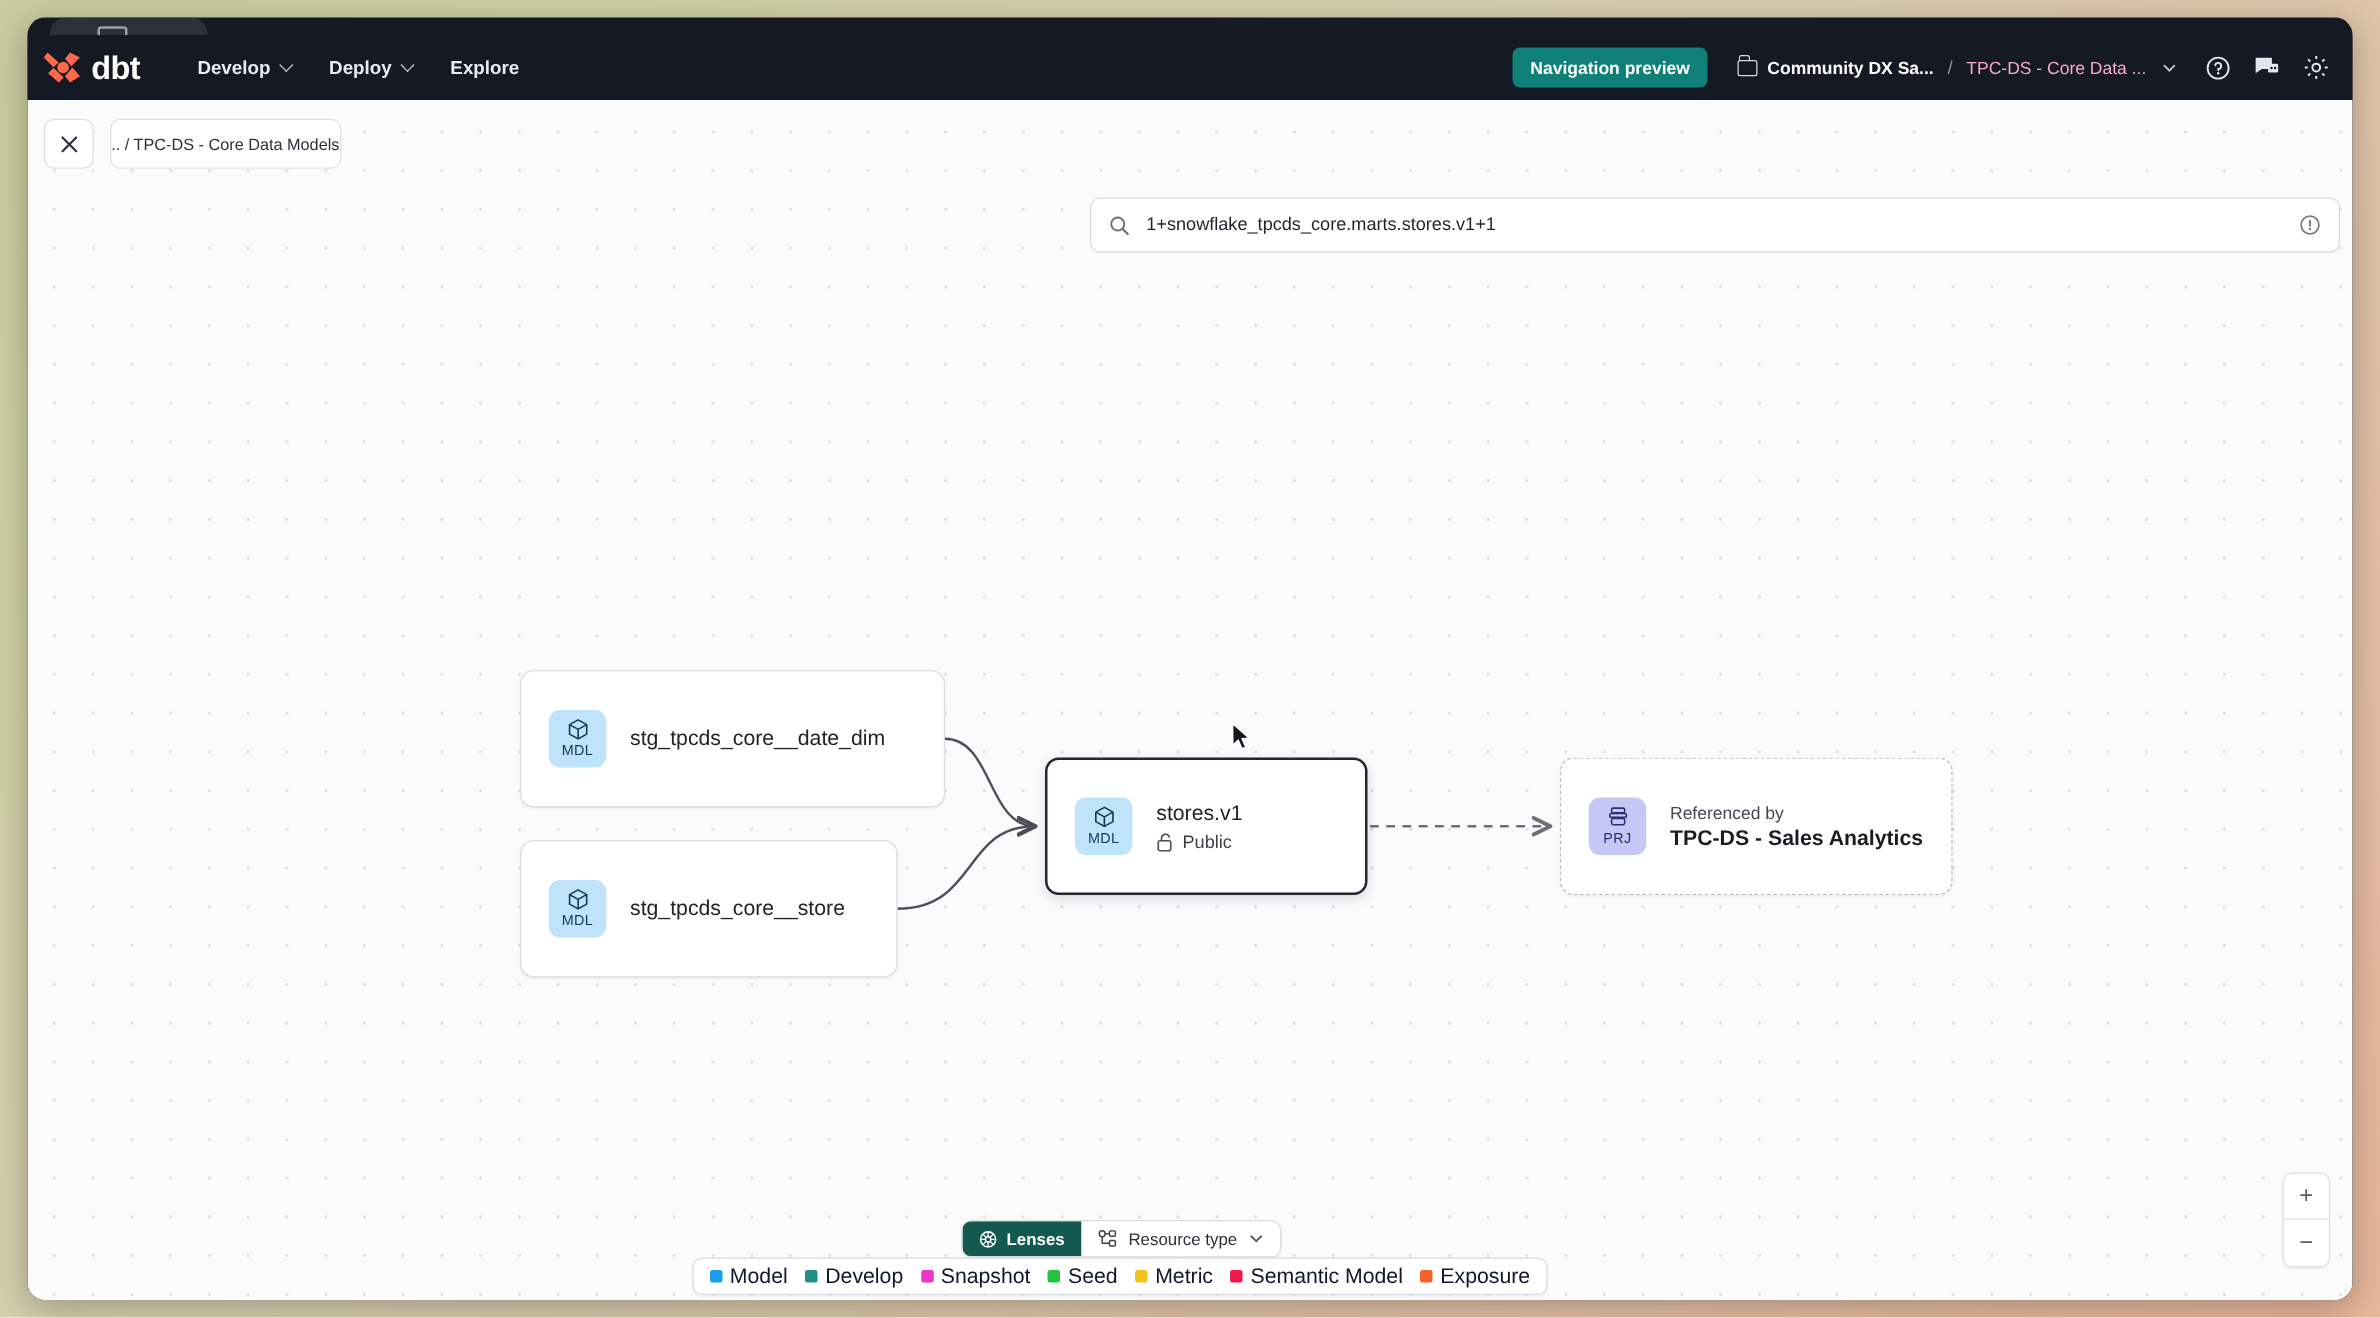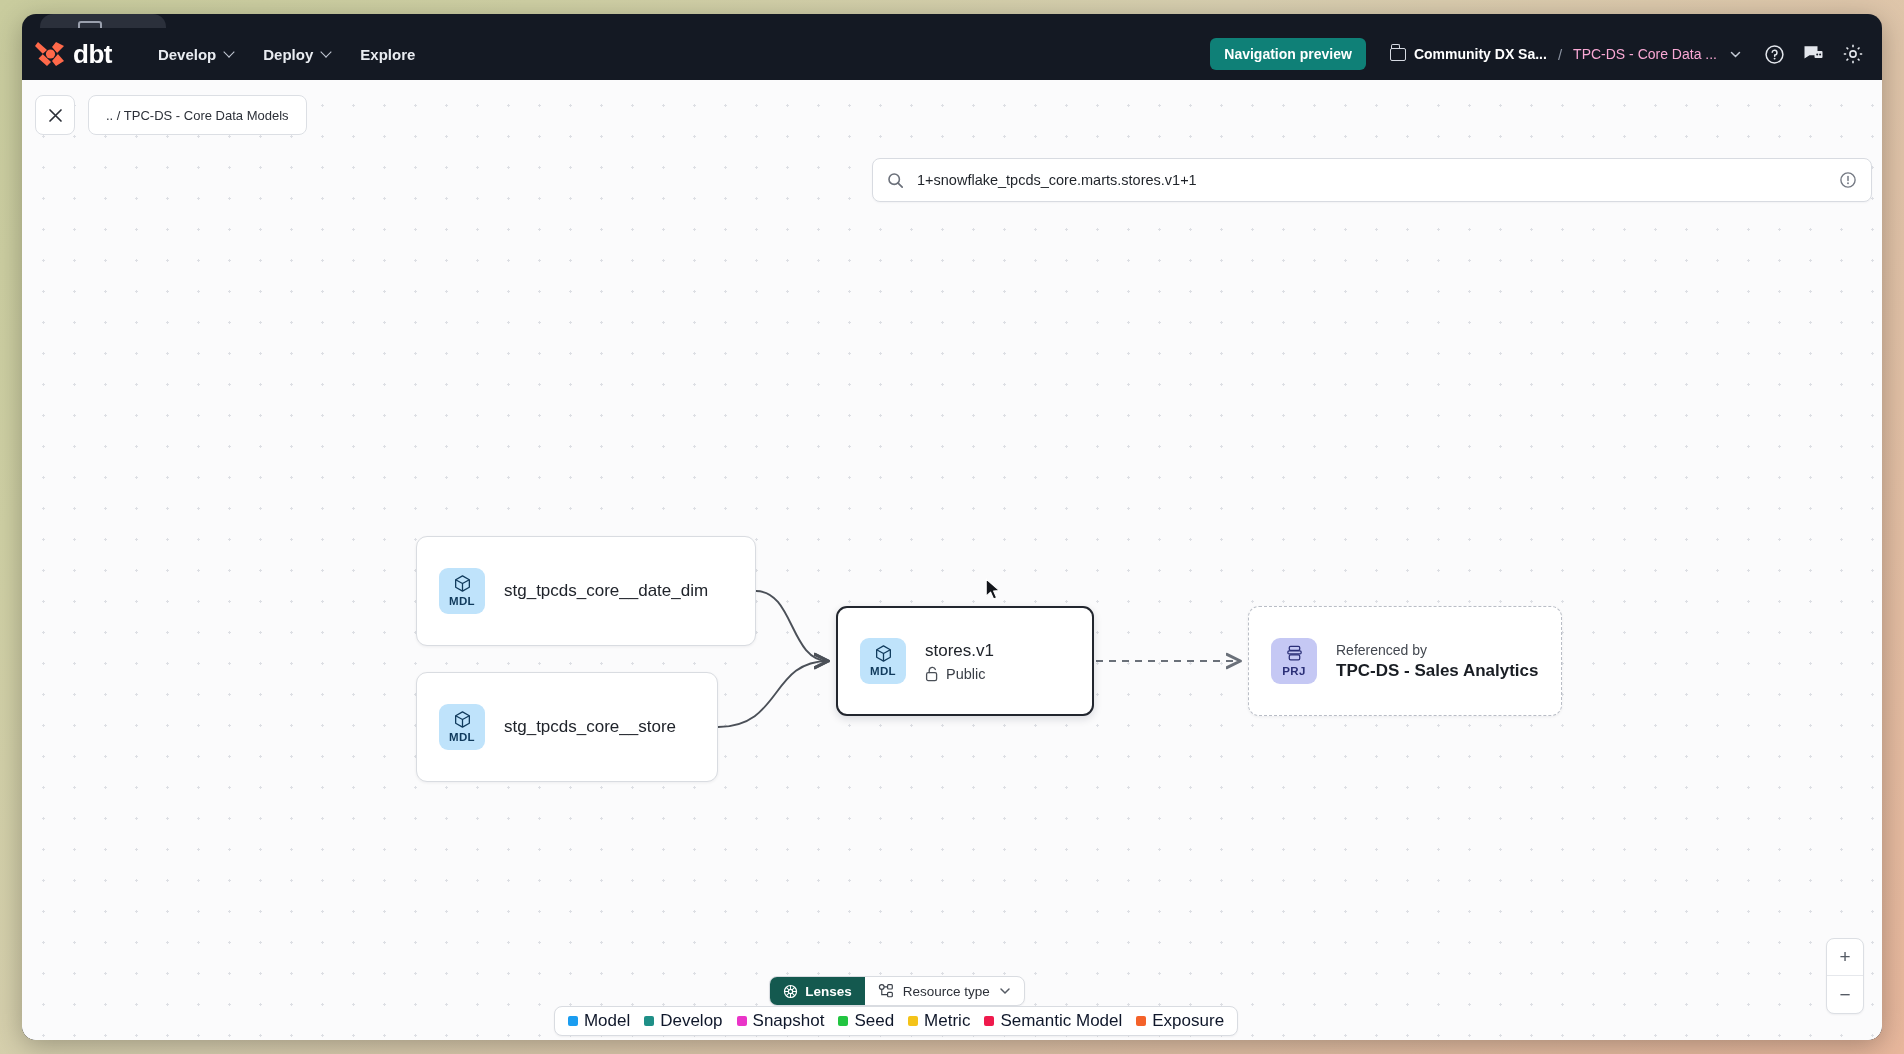--- a/index.html
+++ b/index.html
@@ -112,21 +112,21 @@
   }
   #close-btn {
     margin-left: 13px;
     width: 40px; height: 40px;
     background: #fff; border: 1px solid #dcdfe4; border-radius: 8px;
     display: flex; align-items: center; justify-content: center;
     cursor: pointer;
   }
   #breadcrumb-chip {
     margin-left: 13px;
-    height: 40px; padding: 0 17px;
+    height: 40px; padding: 0 0;
     background: #fff; border: 1px solid #dcdfe4; border-radius: 8px;
     display: flex; align-items: center;
     font-size: 13px; color: #2c3038; font-weight: 500;
     cursor: pointer;
   }
   #searchbar-wrap {
     position: absolute; left: 818px; top: 78px;
     display: flex; align-items: center; padding-left: 32px;
   }
   #search-box {
@@ -174,21 +174,21 @@
   .node.dashed { border: 1.5px dashed #b9bdc6; }
   .badge {
     width: 46px; height: 46px; border-radius: 9px;
     display: flex; flex-direction: column;
     align-items: center; justify-content: center;
     margin-left: 22px; flex: none;
   }
   .badge-mdl { background: #bfe3fb; }
   .badge-prj { background: #c5c8f4; }
   .badge-txt {
-    font-size: 11.5px; font-weight: 700; letter-spacing: .3px;
+    font-size: 11.5px; font-weight: 400; letter-spacing: .3px;
     line-height: 1; margin-top: 3px;
   }
   .badge-mdl .badge-txt { color: #103a5c; }
   .badge-prj .badge-txt { color: #2b2f77; }
   .node-body { margin-left: 19px; }
   .node-title {
     font-size: 17px; color: #20242b; font-weight: 500;
     white-space: nowrap;
   }
   .node-sub {

